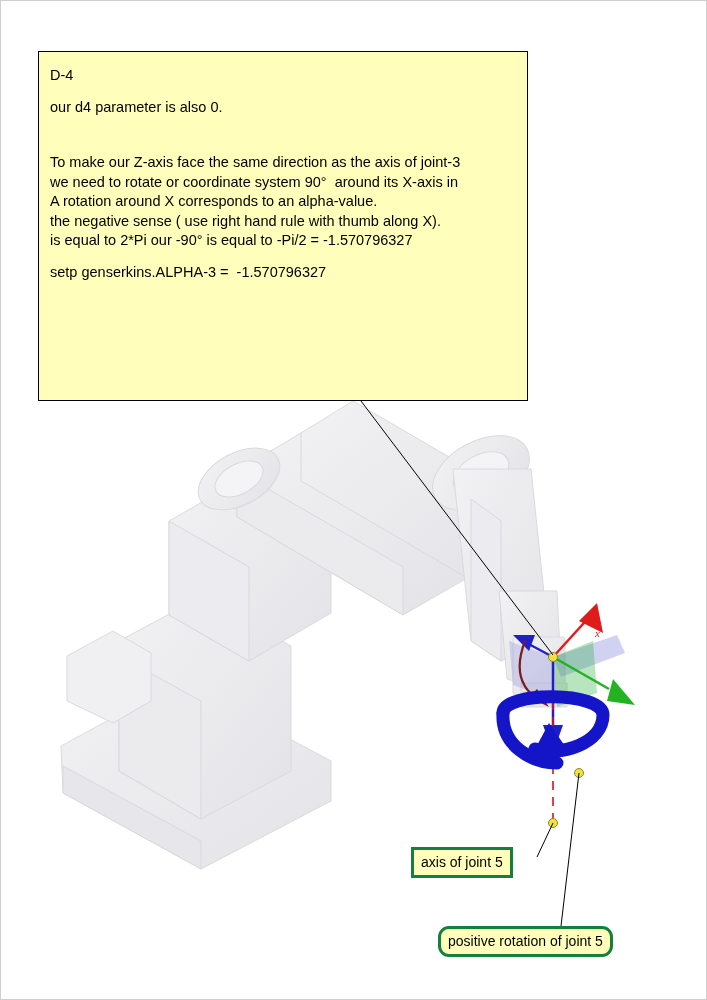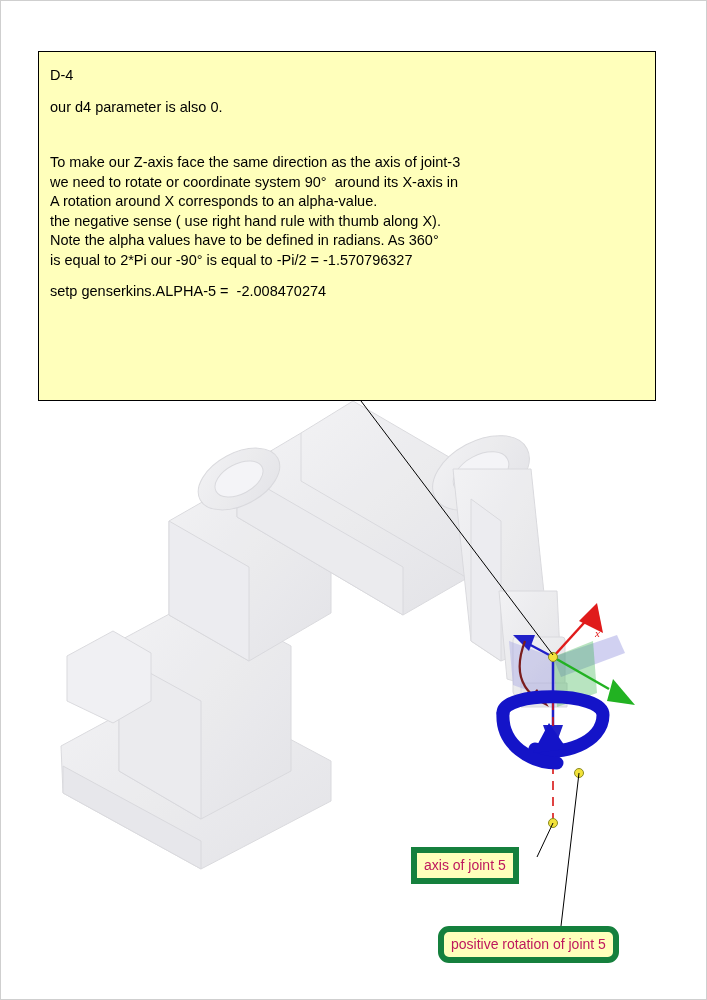--- a/index.html
+++ b/index.html
@@ -30,43 +30,43 @@
     left: 0; top: 0;
     width: 707px;
     height: 1000px;
   }
 
   
   .note-box {
     position: absolute;
     left: 37px;
     top: 50px;
-    width: 618px;
+    width: 490px;
     height: 350px;
     background: #ffffbb;
     border: 1px solid #000000;
     box-sizing: border-box;
     padding: 14px 10px 8px 11px;
   }
   .note-line {
     font-size: 14.5px;
     line-height: 19.5px;
     color: #000;
     white-space: pre;
   }
   .note-line.blank { height: 12px; }
 
   
   .label-box {
     position: absolute;
     background: #ffffbb;
-    border: 6px solid #15803d;
+    border: 3px solid #15803d;
     box-sizing: border-box;
     font-size: 14px;
-    color: #be185d;
+    color: #000000;
     padding: 4px 7px 5px 7px;
     white-space: nowrap;
   }
   #label-axis-joint5 {
     left: 410px;
     top: 846px;
   }
   #label-positive-rotation {
     left: 437px;
     top: 925px;
@@ -171,23 +171,22 @@
     <div class="note-line">D-4</div>
     <div class="note-line blank"></div>
     <div class="note-line">our d4 parameter is also 0.</div>
     <div class="note-line blank"></div>
     <div class="note-line blank"></div>
     <div class="note-line blank"></div>
     <div class="note-line">To make our Z-axis face the same direction as the axis of joint-3</div>
     <div class="note-line">we need to rotate or coordinate system 90°  around its X-axis in</div>
     <div class="note-line">A rotation around X corresponds to an alpha-value.</div>
     <div class="note-line">the negative sense ( use right hand rule with thumb along X).</div>
-    <div class="note-line">Note the alpha values have to be defined in radians. As 360°</div>
     <div class="note-line">is equal to 2*Pi our -90° is equal to -Pi/2 = -1.570796327</div>
     <div class="note-line blank"></div>
-    <div class="note-line">setp genserkins.ALPHA-5 =  -2.008470274</div>
+    <div class="note-line">setp genserkins.ALPHA-3 =  -1.570796327</div>
   </div>
 
   <div class="label-box" id="label-axis-joint5">axis of joint 5</div>
 
   <div class="label-box" id="label-positive-rotation">positive rotation of joint 5</div>
 
 </div>
 
 </body></html>

